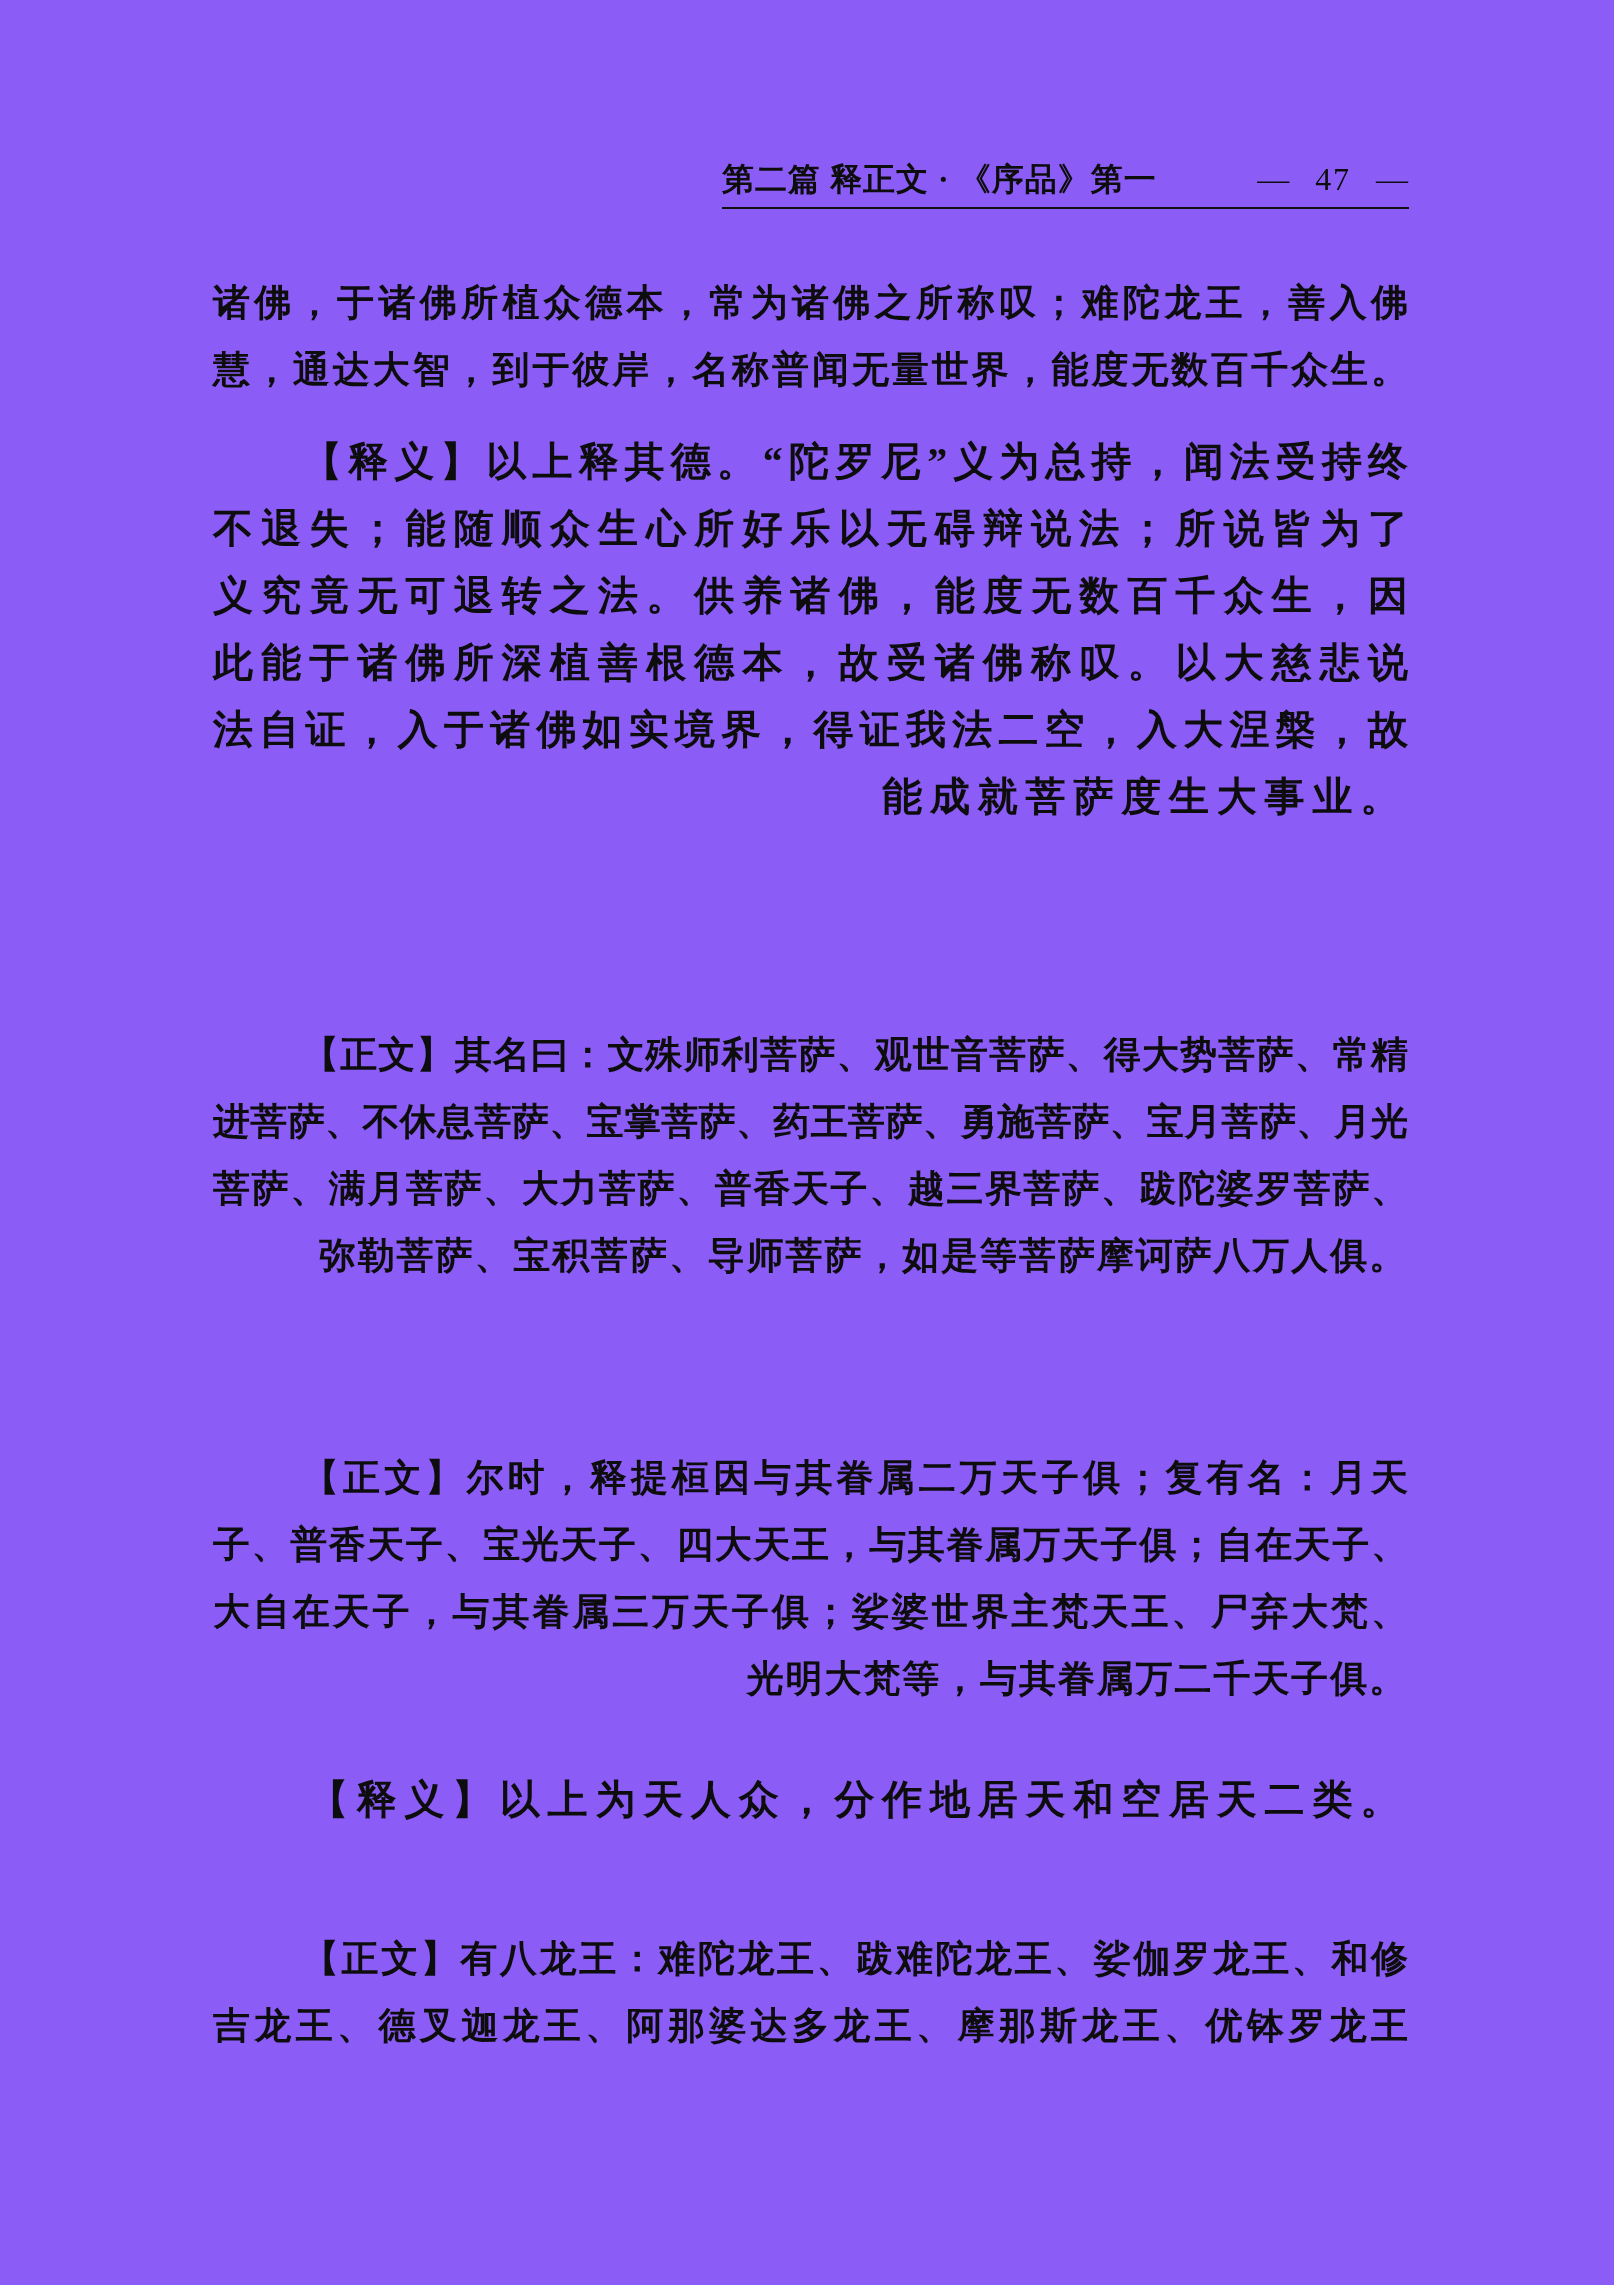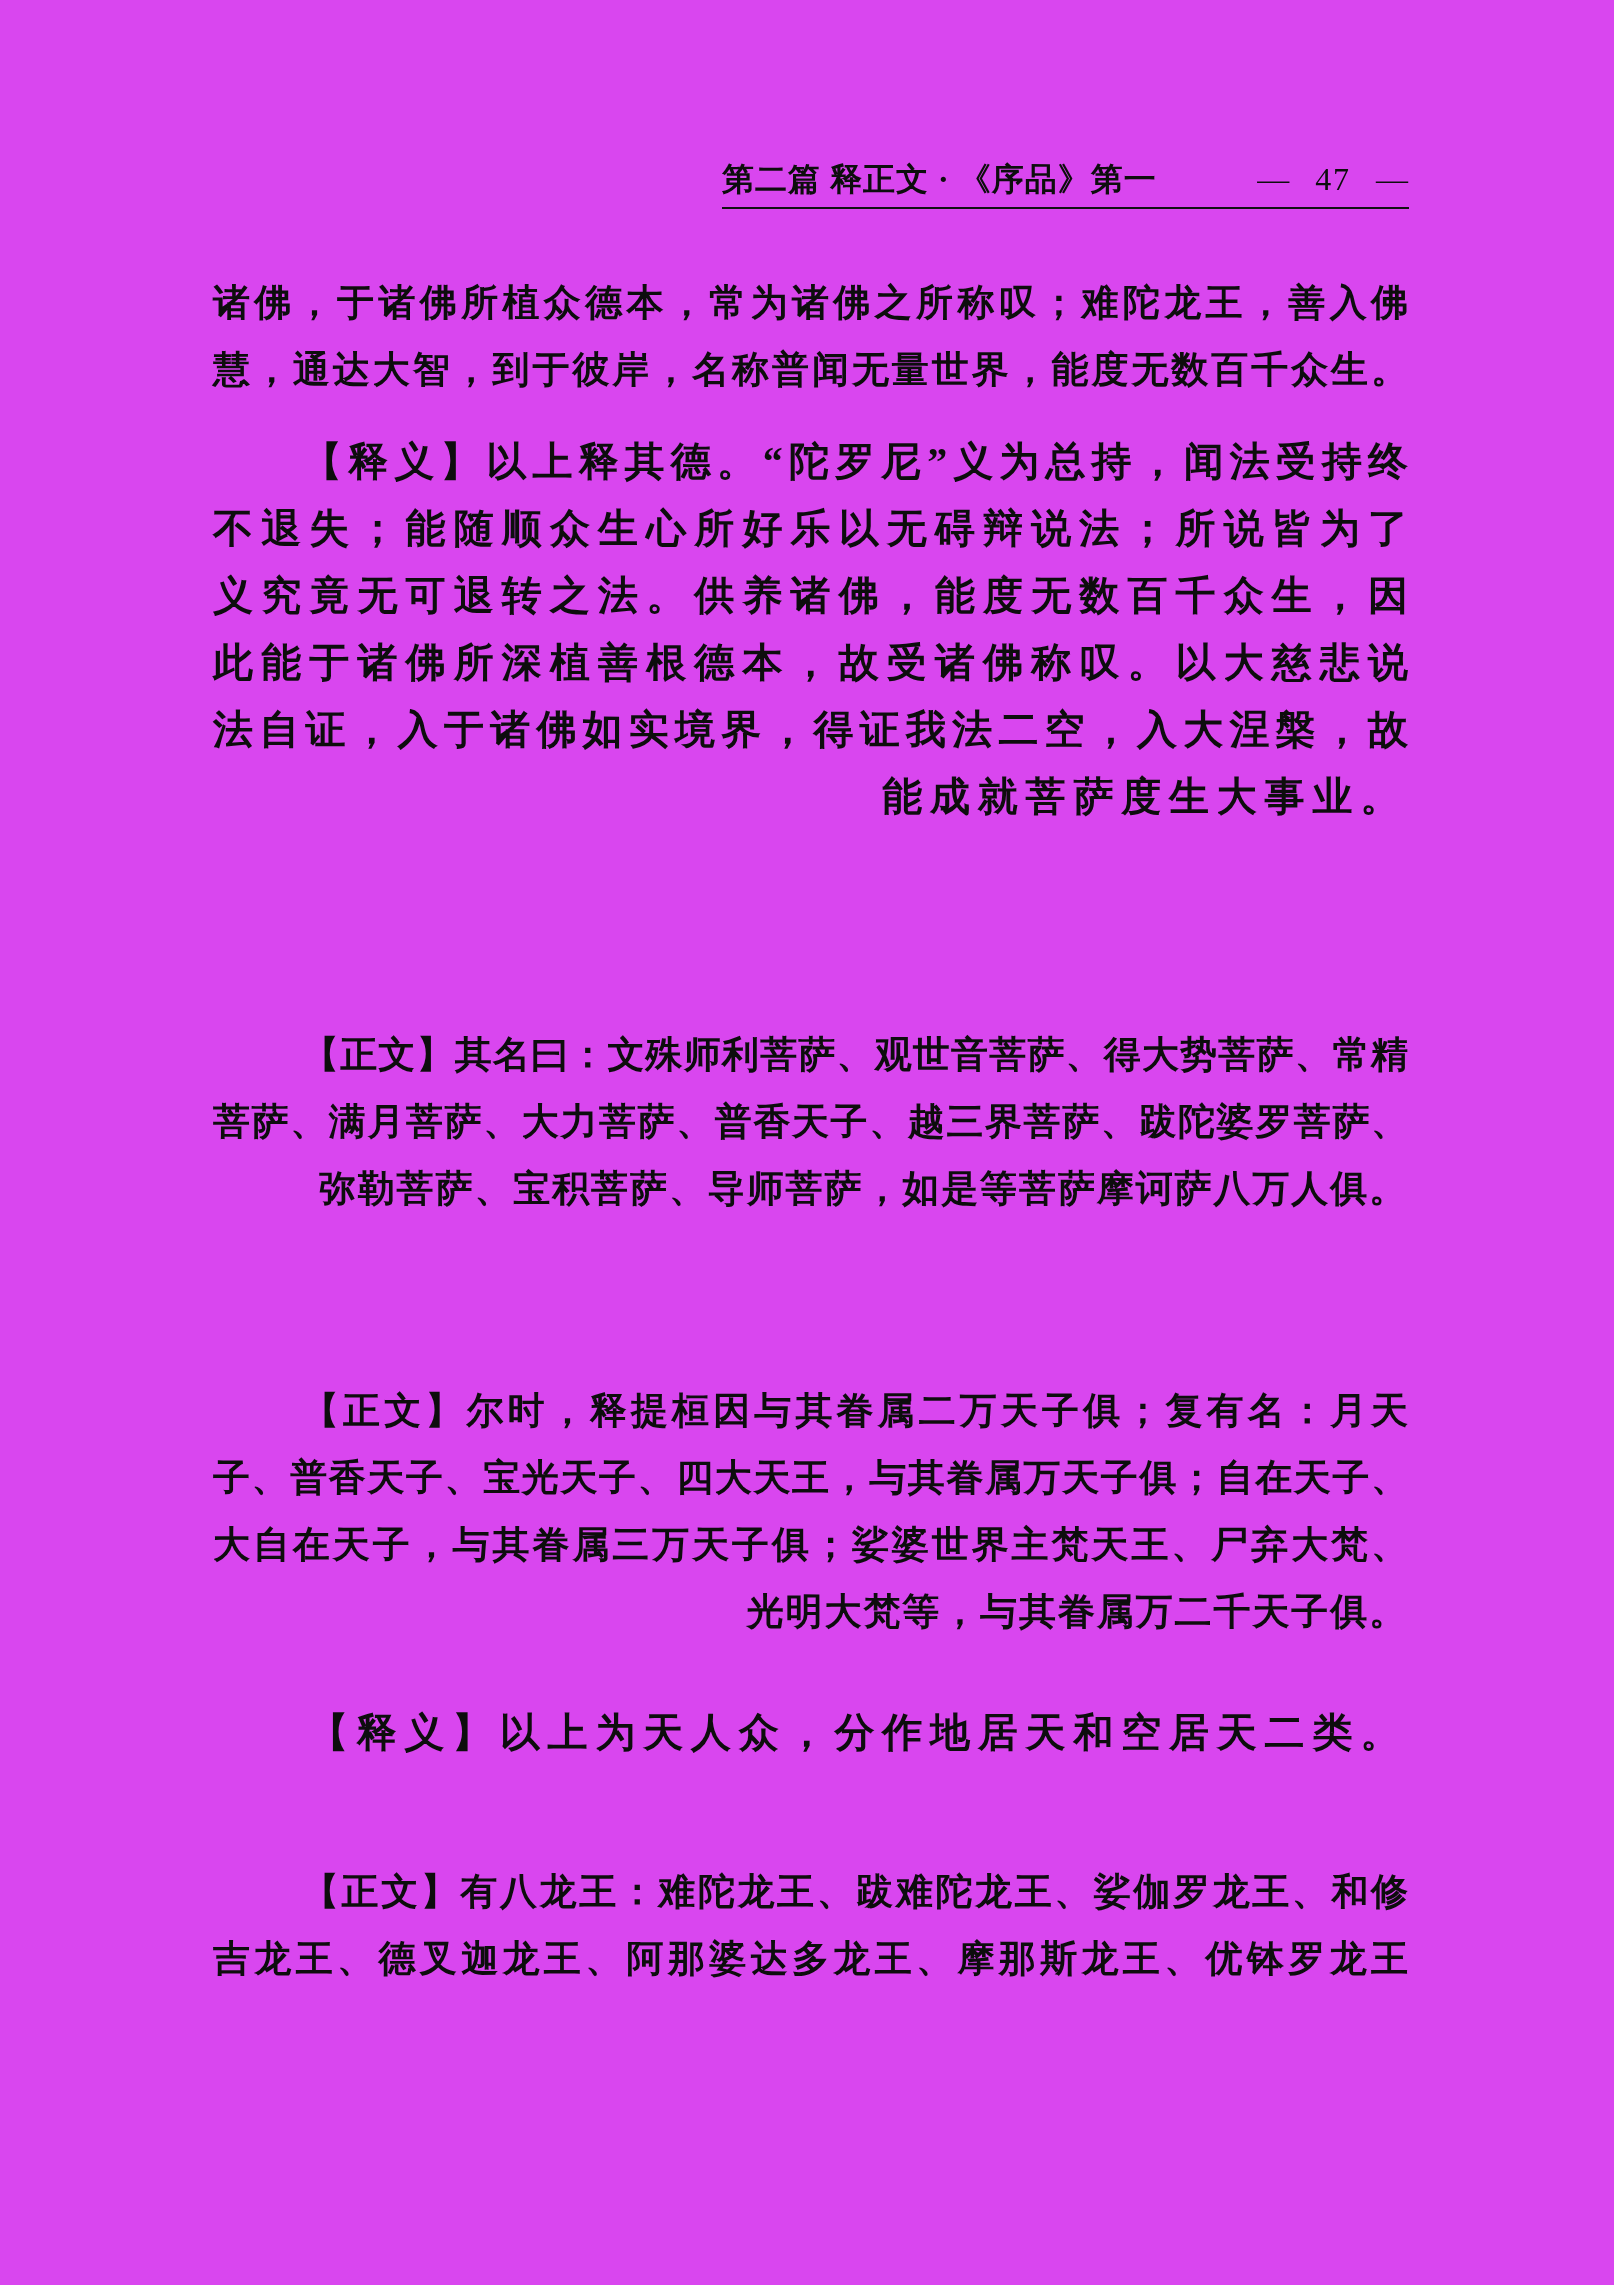--- a/index.html
+++ b/index.html
@@ -4,21 +4,21 @@
 <style>
   html, body {
     margin: 0;
     padding: 0;
     background: #ffffff;
   }
   .page {
     position: relative;
     width: 1615px;
     height: 2285px;
-    background: #d946ef;
+    background: #8b5cf6;
     color: #0d0d0d;
     overflow: hidden;
     box-sizing: border-box;
     padding-left: 213px;
     padding-right: 206px;
   }
   
   .running-head {
     margin-top: 158px;
     margin-left: auto;
@@ -103,20 +103,21 @@
     <div class="line fill indent">【释义】以上释其德。“陀罗尼”义为总持，闻法受持终</div>
     <div class="line fill">不退失；能随顺众生心所好乐以无碍辩说法；所说皆为了</div>
     <div class="line fill">义究竟无可退转之法。供养诸佛，能度无数百千众生，因</div>
     <div class="line fill">此能于诸佛所深植善根德本，故受诸佛称叹。以大慈悲说</div>
     <div class="line fill">法自证，入于诸佛如实境界，得证我法二空，入大涅槃，故</div>
     <div class="line left">能成就菩萨度生大事业。</div>
   </div>
 
   <div class="block sutra b2">
     <div class="line fill indent">【正文】其名曰：文殊师利菩萨、观世音菩萨、得大势菩萨、常精</div>
+    <div class="line fill">进菩萨、不休息菩萨、宝掌菩萨、药王菩萨、勇施菩萨、宝月菩萨、月光</div>
     <div class="line fill">菩萨、满月菩萨、大力菩萨、普香天子、越三界菩萨、跋陀婆罗菩萨、</div>
     <div class="line left">弥勒菩萨、宝积菩萨、导师菩萨，如是等菩萨摩诃萨八万人俱。</div>
   </div>
 
 
   <div class="block sutra b4">
     <div class="line fill indent">【正文】尔时，释提桓因与其眷属二万天子俱；复有名：月天</div>
     <div class="line fill">子、普香天子、宝光天子、四大天王，与其眷属万天子俱；自在天子、</div>
     <div class="line fill">大自在天子，与其眷属三万天子俱；娑婆世界主梵天王、尸弃大梵、</div>
     <div class="line left">光明大梵等，与其眷属万二千天子俱。</div>

